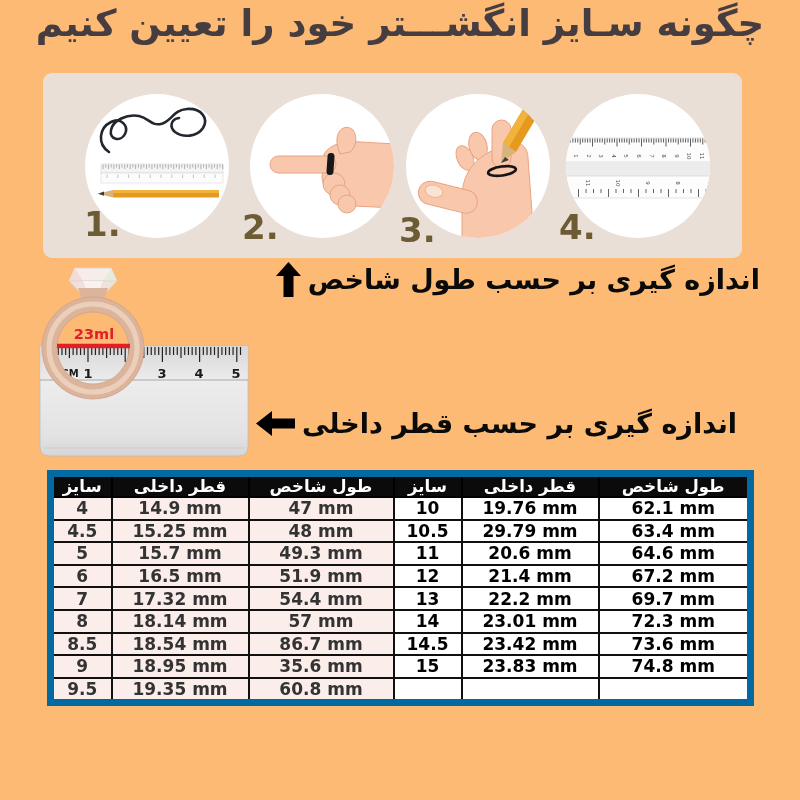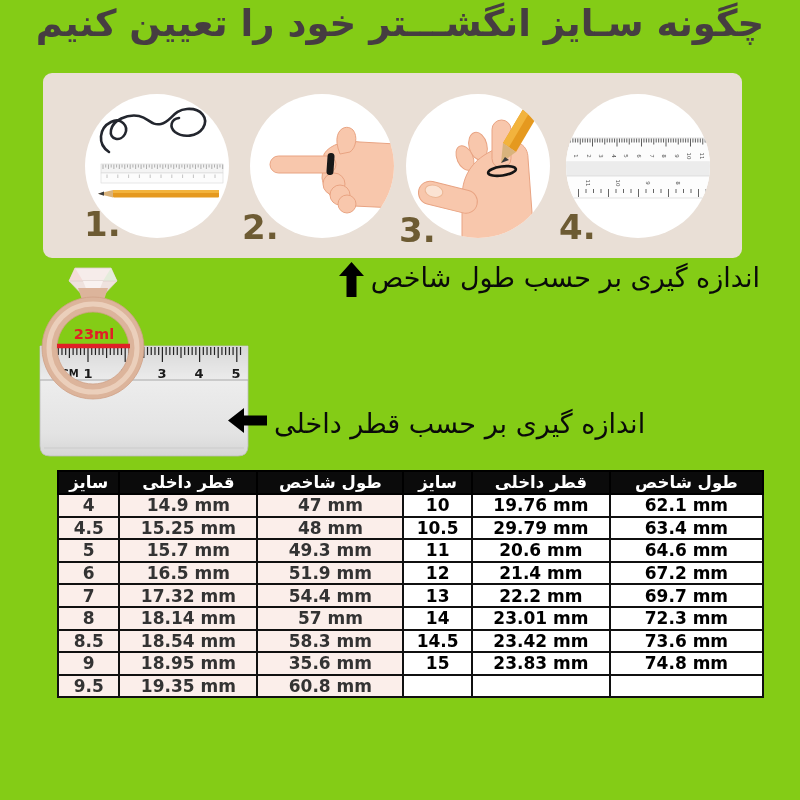--- a/index.html
+++ b/index.html
@@ -1,43 +1,43 @@
 <!DOCTYPE html>
 <html lang="fa"><head>
 <meta charset="utf-8">
 <style>
   * { margin:0; padding:0; box-sizing:border-box; }
   body { background:#ffffff; font-family:"DejaVu Sans", sans-serif; }
-  .page { position:relative; width:800px; height:800px; background:#84cc16; overflow:hidden; }
+  .page { position:relative; width:800px; height:800px; background:#fdba74; overflow:hidden; }
 
   .title { position:absolute; top:2px; left:0; right:0; text-align:center;
            direction:rtl; font-size:37px; font-weight:bold; color:#463d41; }
 
   .banner { position:absolute; left:43px; top:73px; width:699px; height:185px;
             background:#e9dfd6; border-radius:9px; }
   .step-circle { position:absolute; top:94px; width:144px; height:144px;
                  background:#ffffff; border-radius:50%; overflow:hidden; }
   .c1 { left:85px; } .c2 { left:250px; } .c3 { left:406px; } .c4 { left:566px; }
   .step-num { position:absolute; font-size:34px; font-weight:bold; color:#6d5b33; }
   .n1 { left:84px;  top:204px; }
   .n2 { left:242px; top:207px; }
   .n3 { left:399px; top:210px; }
   .n4 { left:559px; top:207px; }
 
-  .caption { position:absolute; display:flex; gap:7px;
-             font-weight:normal; color:#0a0a0a; }
+  .caption { position:absolute; display:flex; align-items:center; gap:7px;
+             font-weight:bold; color:#0a0a0a; }
   .caption .txt { direction:rtl; font-size:27px; white-space:nowrap; }
   .caption1 { top:262px; right:40px; }
-  .caption2 { top:408px; left:228px; }
+  .caption2 { top:408px; left:256px; }
 
   .ring-illu { position:absolute; left:28px; top:260px; }
 
-  .size-table { position:absolute; left:57px; top:470px; width:707px;
+  .size-table { position:absolute; left:47px; top:470px; width:707px;
                 border-collapse:collapse; table-layout:fixed;
-                border:2px solid #0369a1; }
+                border:7px solid #0369a1; }
   .size-table th { background:#0b0b0b; color:#ffffff; font-weight:bold;
                    font-size:16.5px; height:23px; border:2px solid #000;
                    text-align:center; }
   .size-table td { border:2px solid #101010; text-align:center;
                    font-weight:bold; font-size:17px; color:#000;
                    height:22.6px; background:#ffffff; }
   .size-table td.pink { background:#fbeeea; color:#333; }
 </style>
 </head>
 <body>
@@ -441,21 +441,21 @@
           <td class="pink">8</td>
           <td class="pink">18.14 mm</td>
           <td class="pink">57 mm</td>
           <td>14</td>
           <td>23.01 mm</td>
           <td>72.3 mm</td>
         </tr>
         <tr>
           <td class="pink">8.5</td>
           <td class="pink">18.54 mm</td>
-          <td class="pink">58.3 mm</td>
+          <td class="pink">86.7 mm</td>
           <td>14.5</td>
           <td>23.42 mm</td>
           <td>73.6 mm</td>
         </tr>
         <tr>
           <td class="pink">9</td>
           <td class="pink">18.95 mm</td>
           <td class="pink">35.6 mm</td>
           <td>15</td>
           <td>23.83 mm</td>

